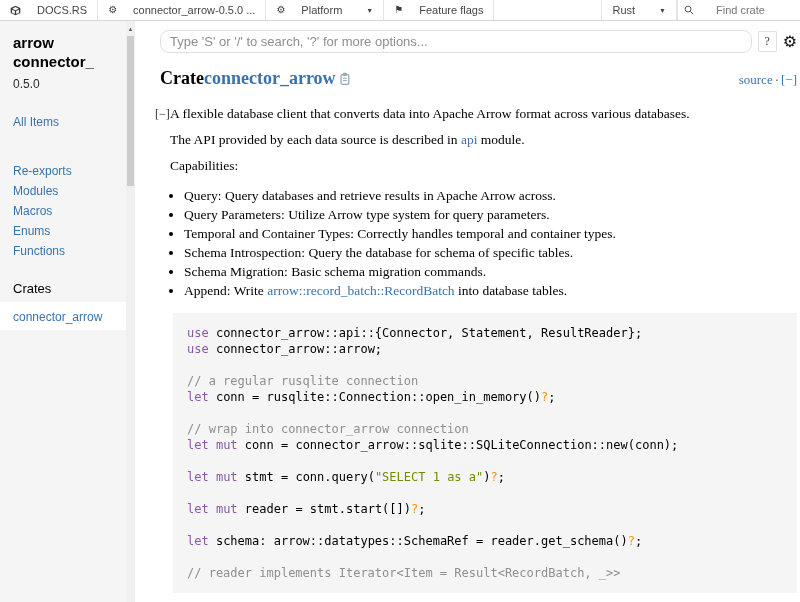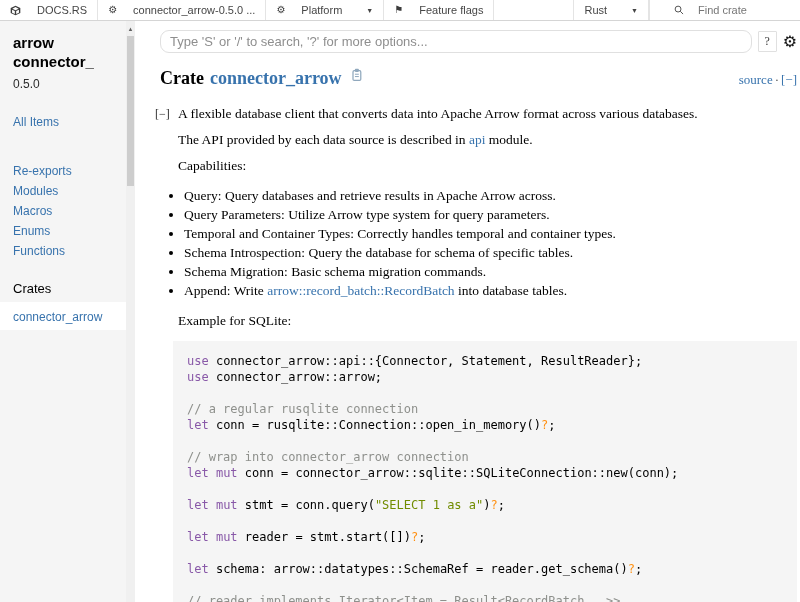--- a/index.html
+++ b/index.html
@@ -13,21 +13,21 @@
     height:21px; background:#fff; border-bottom:1px solid #d5d5d5;
     display:flex; align-items:stretch; font-size:11px; color:#464646;
   }
   .tb-item {
     display:flex; align-items:center; gap:16px; padding:0 10px;
     border-right:1px solid #e4e4e4; cursor:pointer; white-space:nowrap;
   }
   .tb-spacer { flex:1; }
   .tb-icon { font-size:10px; color:#3b3b3b; line-height:1; }
   .caret { font-size:7px; color:#444; margin-left:8px; }
-  .tb-search { display:flex; align-items:center; gap:12px; padding:0 24px; border-left:1px solid #e4e4e4; }
+  .tb-search { display:flex; align-items:center; gap:20px; padding:0 6px; border-left:1px solid #e4e4e4; }
   .tb-search input {
     border:none; outline:none; width:80px; font-size:11px; color:#333;
     font-family:"Liberation Sans",sans-serif; background:transparent;
   }
   .tb-search input::placeholder { color:#767676; }
   svg.mini { display:block; }
 
   
   .page { display:flex; height:581px; }
 
@@ -66,33 +66,33 @@
   .help-btn {
     width:19px; height:21px; border:1px solid #e0e0e0; background:#fff;
     font-size:12px; color:#333; cursor:pointer; padding:0; border-radius:1px;
     font-family:"Liberation Serif",serif;
   }
   .settings-gear { font-size:16px; color:#141414; line-height:1; cursor:pointer; }
 
   .main-heading { display:flex; align-items:baseline; margin-top:15px; }
   .main-heading h1 {
     margin:0; font-family:"Liberation Serif",serif; font-size:18px; font-weight:bold; color:#000;
-    display:flex; align-items:flex-start; gap:6px;
+    display:flex; align-items:center; 
   }
   .main-heading h1 a { color:#3873AD; text-decoration:none; cursor:pointer; }
   .copy-path { margin-left:2px; cursor:pointer; }
   .src-links { margin-left:auto; font-family:"Liberation Serif",serif; font-size:13px; }
   .src-links a { color:#3873AD; text-decoration:none; cursor:pointer; }
   .src-links .dot { color:#555; margin:0 2px; }
 
   .docs { display:flex; margin-left:-5px; margin-top:17px;
           font-family:"Liberation Serif",serif; font-size:13.5px; color:#000; }
   .doc-toggle { width:15px; font-size:12px; color:#2e2e2e; cursor:pointer; flex-shrink:0; padding-top:1px; }
   .docblock { flex:1; line-height:16px; }
-  .docblock p { margin:0 0 10px 8px; }
+  .docblock p { margin:0 0 10px 0; }
   .docblock ul { margin:14px 0 14px 0; padding-left:14px; }
   .docblock li { margin-bottom:3px; }
   .seg-plain { color:#000; }
   .seg-bold { font-weight:normal; color:#000; }
   .seg-link { color:#3873AD; cursor:pointer; }
 
   pre.code {
     background:#f5f5f5; margin:12px 0 0 3px; padding:12px 14px;
     font-family:"DejaVu Sans Mono",monospace; font-size:12px; line-height:16px;
     color:#303030; overflow:hidden; white-space:pre;
@@ -195,18 +195,17 @@
         <p><span class="seg-plain">The API provided by each data source is described in </span><span class="seg-link">api</span><span class="seg-plain"> module.</span></p>
         <p>Capabilities:</p>
         <ul>
             <li><span class="seg-bold">Query</span><span class="seg-plain">: Query databases and retrieve results in Apache Arrow across.</span></li>
             <li><span class="seg-bold">Query Parameters</span><span class="seg-plain">: Utilize Arrow type system for query parameters.</span></li>
             <li><span class="seg-bold">Temporal and Container Types</span><span class="seg-plain">: Correctly handles temporal and container types.</span></li>
             <li><span class="seg-bold">Schema Introspection:</span><span class="seg-plain"> Query the database for schema of specific tables.</span></li>
             <li><span class="seg-bold">Schema Migration:</span><span class="seg-plain"> Basic schema migration commands.</span></li>
             <li><span class="seg-bold">Append:</span><span class="seg-plain"> Write </span><span class="seg-link">arrow::record_batch::RecordBatch</span><span class="seg-plain"> into database tables.</span></li>
           </ul>
-        <p>Example for SQLite:</p>
         <pre class="code"><div class="code-line"><span class="seg-kw">use</span><span class="seg-plain"> connector_arrow::api::{Connector, Statement, ResultReader};</span></div><div class="code-line"><span class="seg-kw">use</span><span class="seg-plain"> connector_arrow::arrow;</span></div><div class="code-line">&nbsp;</div><div class="code-line"><span class="seg-com">// a regular rusqlite connection</span></div><div class="code-line"><span class="seg-kw">let</span><span class="seg-plain"> conn = rusqlite::Connection::open_in_memory()</span><span class="seg-q">?</span><span class="seg-plain">;</span></div><div class="code-line">&nbsp;</div><div class="code-line"><span class="seg-com">// wrap into connector_arrow connection</span></div><div class="code-line"><span class="seg-kw">let</span><span class="seg-plain"> </span><span class="seg-kw">mut</span><span class="seg-plain"> conn = connector_arrow::sqlite::SQLiteConnection::new(conn);</span></div><div class="code-line">&nbsp;</div><div class="code-line"><span class="seg-kw">let</span><span class="seg-plain"> </span><span class="seg-kw">mut</span><span class="seg-plain"> stmt = conn.query(</span><span class="seg-str">"SELECT 1 as a"</span><span class="seg-plain">)</span><span class="seg-q">?</span><span class="seg-plain">;</span></div><div class="code-line">&nbsp;</div><div class="code-line"><span class="seg-kw">let</span><span class="seg-plain"> </span><span class="seg-kw">mut</span><span class="seg-plain"> reader = stmt.start([])</span><span class="seg-q">?</span><span class="seg-plain">;</span></div><div class="code-line">&nbsp;</div><div class="code-line"><span class="seg-kw">let</span><span class="seg-plain"> schema: arrow::datatypes::SchemaRef = reader.get_schema()</span><span class="seg-q">?</span><span class="seg-plain">;</span></div><div class="code-line">&nbsp;</div><div class="code-line"><span class="seg-com">// reader implements Iterator&lt;Item = Result&lt;RecordBatch, _&gt;&gt;</span></div></pre>
       </div>
     </div>
   </main>
 </div>
 
 </body></html>

